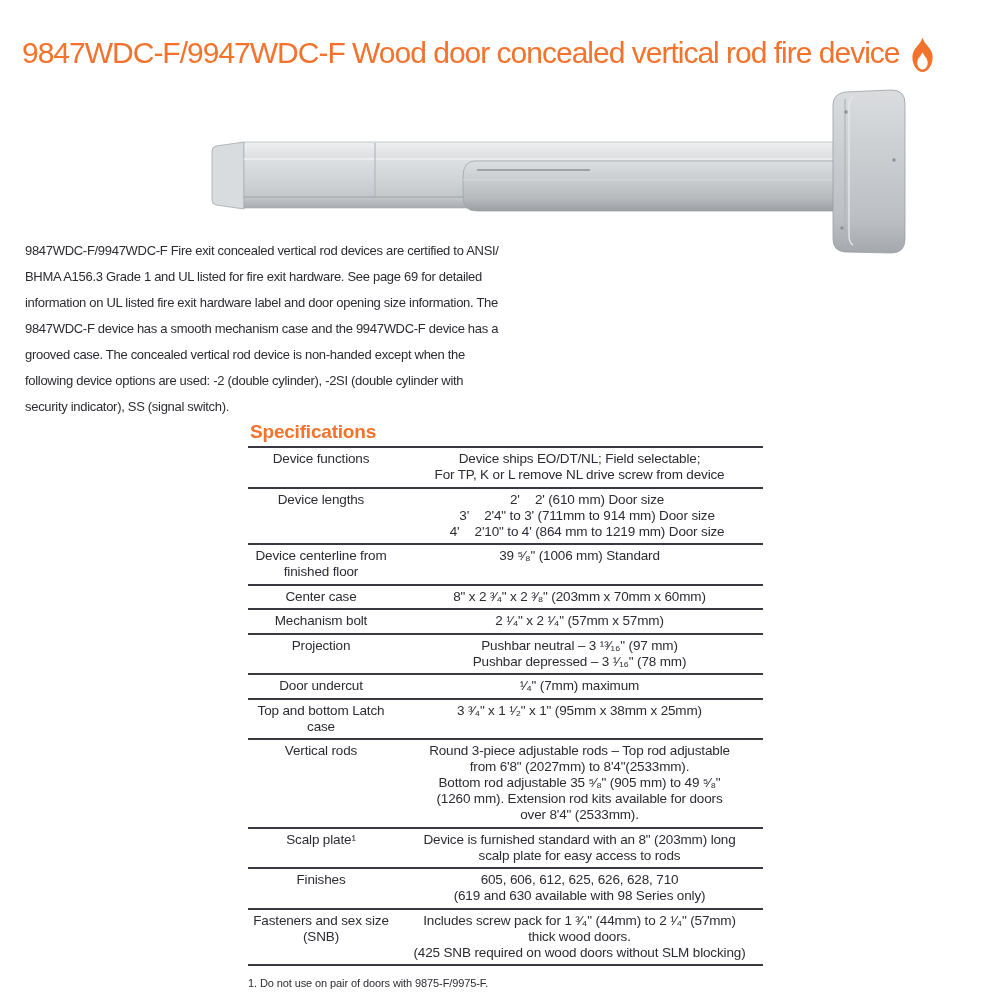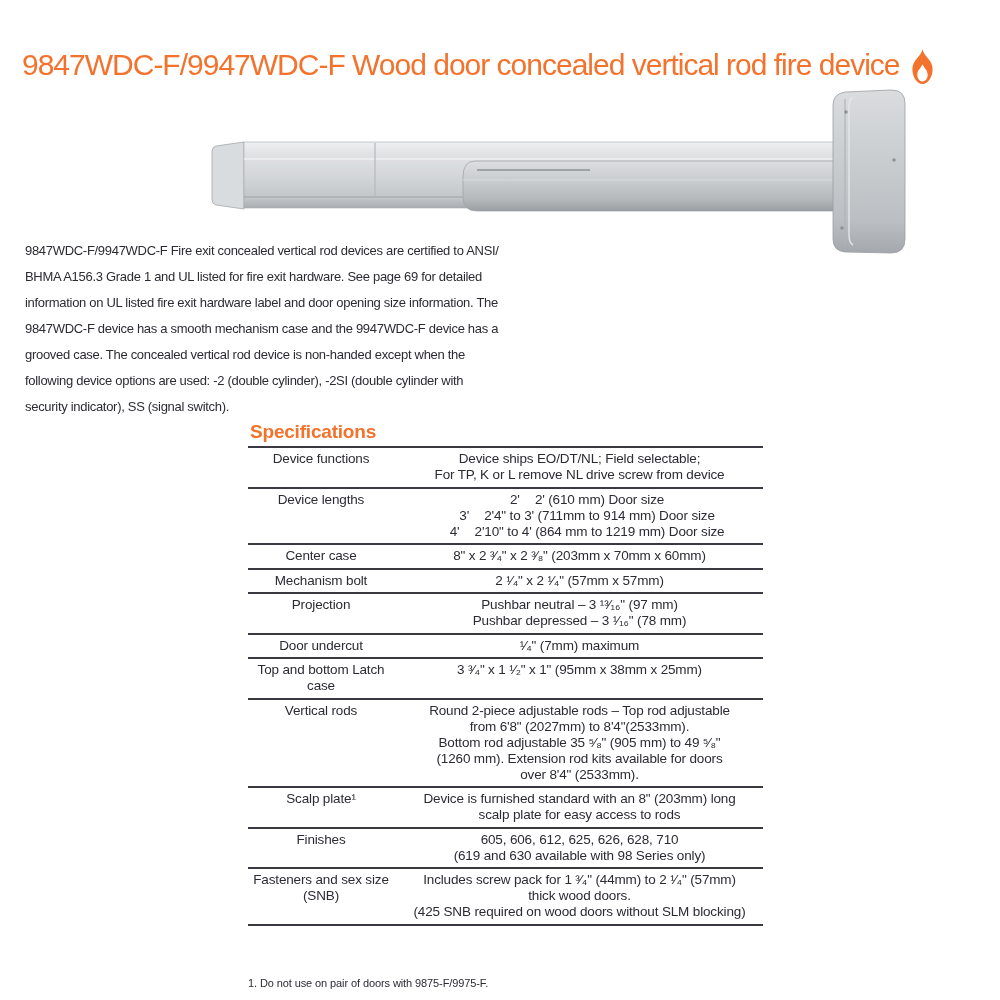--- a/index.html
+++ b/index.html
@@ -3,21 +3,21 @@
 <meta charset="utf-8">
 <style>
   html,body { margin:0; padding:0; }
   body {
     width:1000px; height:1000px; position:relative; overflow:hidden;
     background:#ffffff;
     font-family:"Liberation Sans","DejaVu Sans",sans-serif;
     color:var(--text,#2c2b33);
   }
   .header {
-    position:absolute; left:22px; top:48px;
+    position:absolute; left:22px; top:36px;
     display:flex; align-items:flex-start; gap:9px; white-space:nowrap;
   }
   .page-title {
     font-size:30px; font-weight:400; letter-spacing:-1px; line-height:1.15;
     color:var(--accent,#f3722c);
   }
   .flame { width:27px; height:37px; margin-top:1px; }
 
   .product-image { position:absolute; left:205px; top:85px; width:705px; height:175px; }
 
@@ -119,20 +119,26 @@
     </div>
     <div class="spec-row">
       <div class="spec-label">Device lengths</div>
       <div class="spec-value">
         <div class="spec-line"><span class="spec-key">2'</span><span>2' (610 mm) Door size</span></div>
         <div class="spec-line"><span class="spec-key">3'</span><span>2'4" to 3' (711mm to 914 mm) Door size</span></div>
         <div class="spec-line"><span class="spec-key">4'</span><span>2'10" to 4' (864 mm to 1219 mm) Door size</span></div>
       </div>
     </div>
     <div class="spec-row">
+      <div class="spec-label">Device centerline from finished floor</div>
+      <div class="spec-value">
+        <div class="spec-line"><span>39 ⁵⁄₈" (1006 mm) Standard</span></div>
+      </div>
+    </div>
+    <div class="spec-row">
       <div class="spec-label">Center case</div>
       <div class="spec-value">
         <div class="spec-line"><span>8" x 2 ³⁄₄" x 2 ³⁄₈" (203mm x 70mm x 60mm)</span></div>
       </div>
     </div>
     <div class="spec-row">
       <div class="spec-label">Mechanism bolt</div>
       <div class="spec-value">
         <div class="spec-line"><span>2 ¹⁄₄" x 2 ¹⁄₄" (57mm x 57mm)</span></div>
       </div>
@@ -152,21 +158,21 @@
     </div>
     <div class="spec-row">
       <div class="spec-label">Top and bottom Latch case</div>
       <div class="spec-value">
         <div class="spec-line"><span>3 ³⁄₄" x 1 ¹⁄₂" x 1" (95mm x 38mm x 25mm)</span></div>
       </div>
     </div>
     <div class="spec-row">
       <div class="spec-label">Vertical rods</div>
       <div class="spec-value">
-        <div class="spec-line"><span>Round 2-piece adjustable rods – Top rod adjustable</span></div>
+        <div class="spec-line"><span>Round 3-piece adjustable rods – Top rod adjustable</span></div>
         <div class="spec-line"><span>from 6'8" (2027mm) to 8'4"(2533mm).</span></div>
         <div class="spec-line"><span>Bottom rod adjustable 35 ⁵⁄₈" (905 mm) to 49 ⁵⁄₈"</span></div>
         <div class="spec-line"><span>(1260 mm). Extension rod kits available for doors</span></div>
         <div class="spec-line"><span>over 8'4" (2533mm).</span></div>
       </div>
     </div>
     <div class="spec-row">
       <div class="spec-label">Scalp plate¹</div>
       <div class="spec-value">
         <div class="spec-line"><span>Device is furnished standard with an 8" (203mm) long</span></div>

